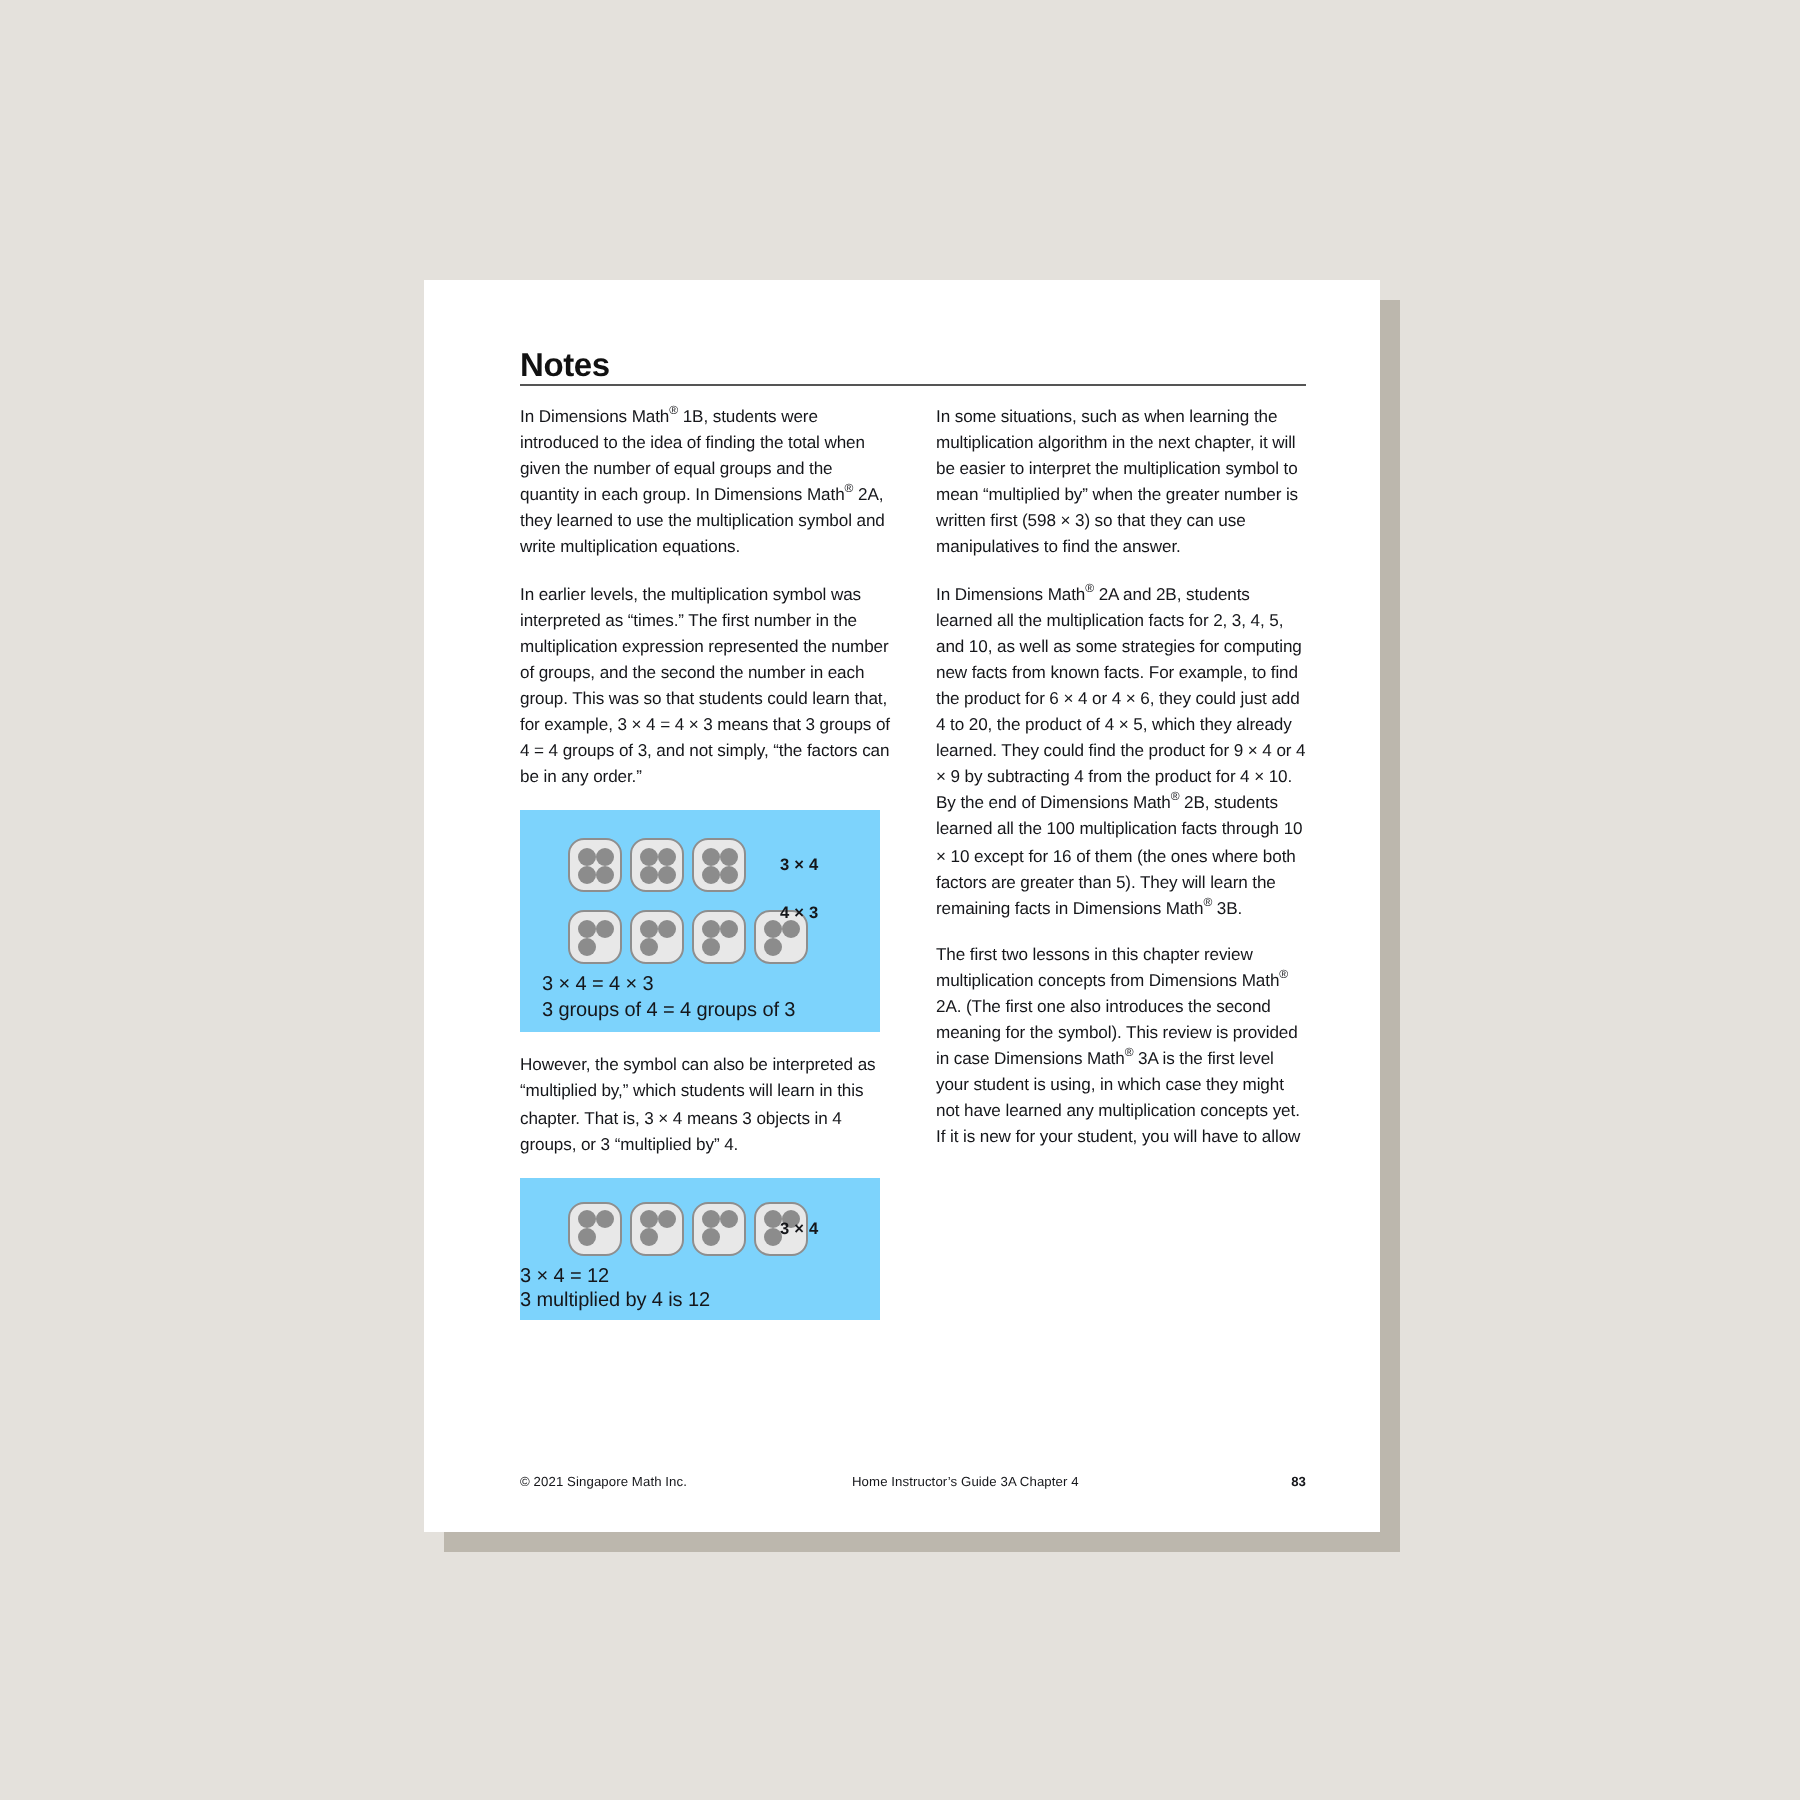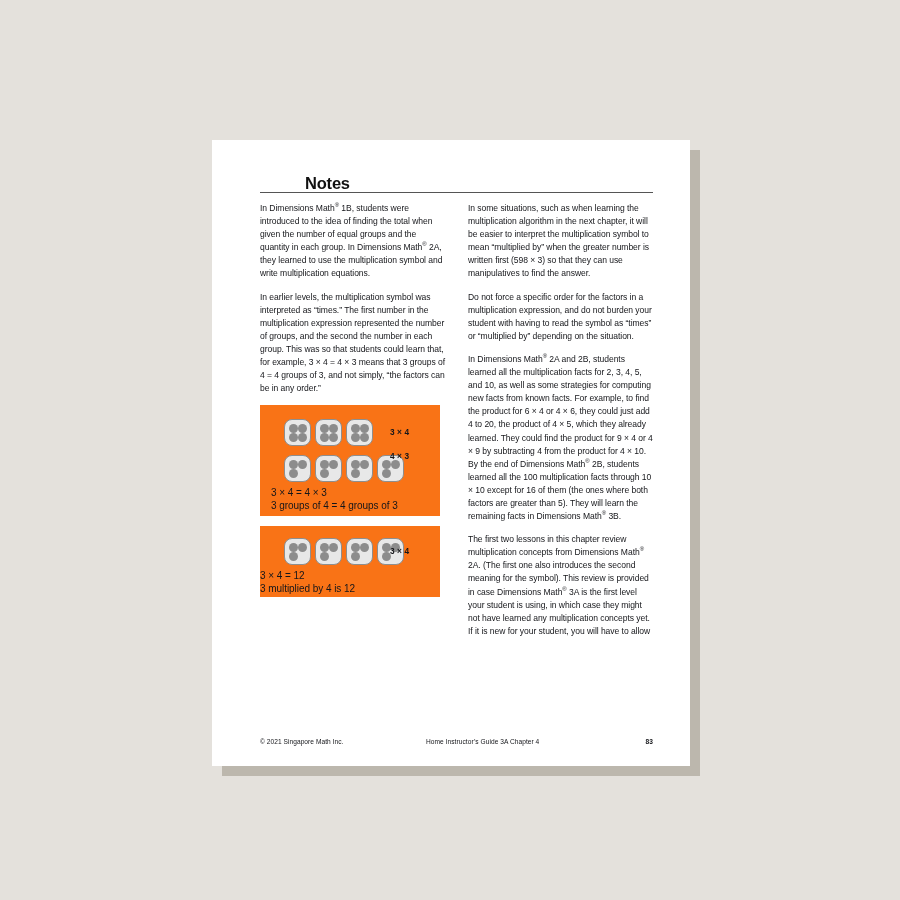--- a/index.html
+++ b/index.html
@@ -36,21 +36,20 @@
 
   
   #page-title {
     position: absolute;
     left: 48px;
     top: 23px;
     font-size: 16.5px;
     font-weight: bold;
     letter-spacing: -0.2px;
     color: #111111;
-    margin-left: 45px;
   }
   #title-rule {
     position: absolute;
     left: 48px;
     top: 52px;
     width: 393px;
     height: 1px;
     background: #555555;
   }
 
@@ -73,21 +72,21 @@
   .para:last-child { margin-bottom: 0; }
 
   sup.reg {
     font-size: 6px;
     vertical-align: super;
     line-height: 0;
   }
 
   
   .figure {
-    background: #f97316;
+    background: #7dd3fc;
     position: relative;
     margin: 0 0 10px 0;
   }
   #figure-commutative { width: 180px; height: 111px; }
   #figure-multiplied  { width: 180px; height: 71px;  }
 
   .dice-row {
     position: absolute;
     display: flex;
     gap: 4px;
@@ -202,20 +201,21 @@
             <span class="pip tr"></span>
             <span class="pip bl"></span>
           </div>
       </div>
       <div class="row-label" style="left:130px; top:46px;">4 × 3</div>
 
       <div class="fig-caption" style="left:11px; top:82px;">3 × 4 = 4 × 3
 3 groups of 4 = 4 groups of 3</div>
     </div>
 
+    <p class="para">However, the symbol can also be interpreted as “multiplied by,” which students will learn in this chapter. That is, 3 × 4 means 3 objects in 4 groups, or 3 “multiplied by” 4.</p>
 
     <div class="figure" id="figure-multiplied">
       <div class="dice-row" style="left:24px; top:12px;">
         <div class="die">
             <span class="pip tl"></span>
             <span class="pip tr"></span>
             <span class="pip bl"></span>
           </div>
         <div class="die">
             <span class="pip tl"></span>
@@ -235,21 +235,20 @@
       </div>
       <div class="row-label" style="left:130px; top:20px;">3 × 4</div>
       <div class="fig-caption" style="left:0; top:44px;">3 × 4 = 12
 3 multiplied by 4 is 12</div>
     </div>
 
   </div>
 
   <div id="right-column" class="column">
     <p class="para">In some situations, such as when learning the multiplication algorithm in the next chapter, it will be easier to interpret the multiplication symbol to mean “multiplied by” when the greater number is written first (598 × 3) so that they can use manipulatives to find the answer.</p>
-    <p class="para">Do not force a specific order for the factors in a multiplication expression, and do not burden your student with having to read the symbol as “times” or “multiplied by” depending on the situation.</p>
     <p class="para">In Dimensions Math<sup class="reg">®</sup> 2A and 2B, students learned all the multiplication facts for 2, 3, 4, 5, and 10, as well as some strategies for computing new facts from known facts. For example, to find the product for 6 × 4 or 4 × 6, they could just add 4 to 20, the product of 4 × 5, which they already learned. They could find the product for 9 × 4 or 4 × 9 by subtracting 4 from the product for 4 × 10. By the end of Dimensions Math<sup class="reg">®</sup> 2B, students learned all the 100 multiplication facts through 10 × 10 except for 16 of them (the ones where both factors are greater than 5). They will learn the remaining facts in Dimensions Math<sup class="reg">®</sup> 3B.</p>
     <p class="para">The first two lessons in this chapter review multiplication concepts from Dimensions Math<sup class="reg">®</sup> 2A. (The first one also introduces the second meaning for the symbol). This review is provided in case Dimensions Math<sup class="reg">®</sup> 3A is the first level your student is using, in which case they might not have learned any multiplication concepts yet. If it is new for your student, you will have to allow</p>
   </div>
 
   <div id="footer">
     <span id="footer-copyright">© 2021 Singapore Math Inc.</span>
     <span id="footer-center">Home Instructor’s Guide 3A  Chapter 4</span>
     <span id="footer-page">83</span>
   </div>
 

